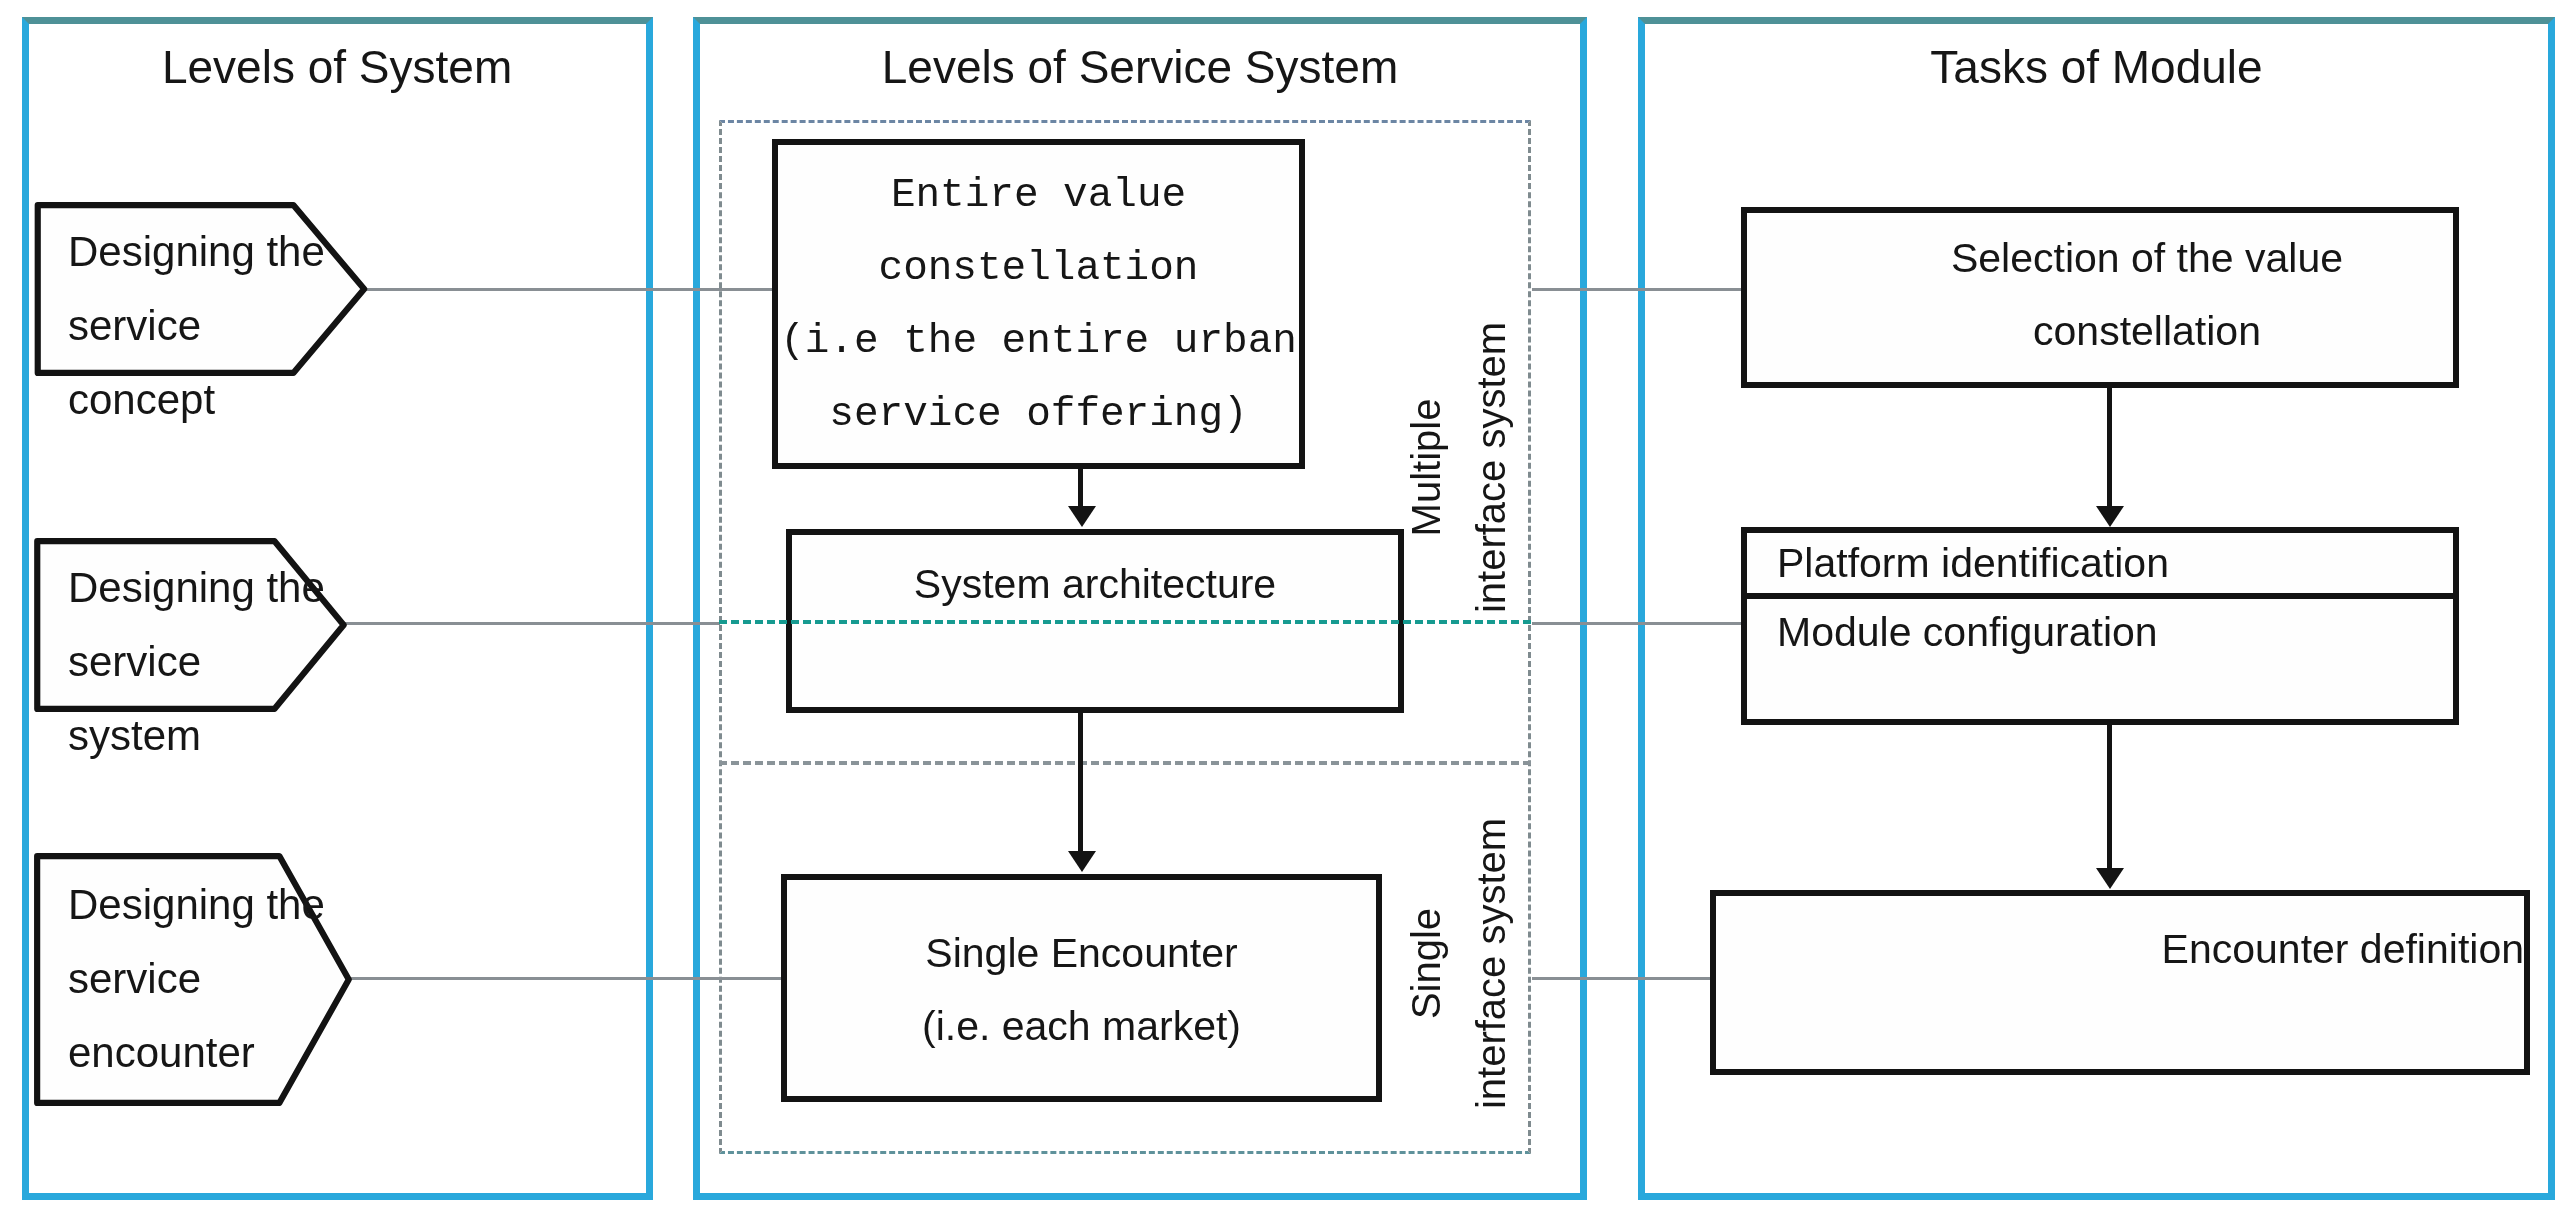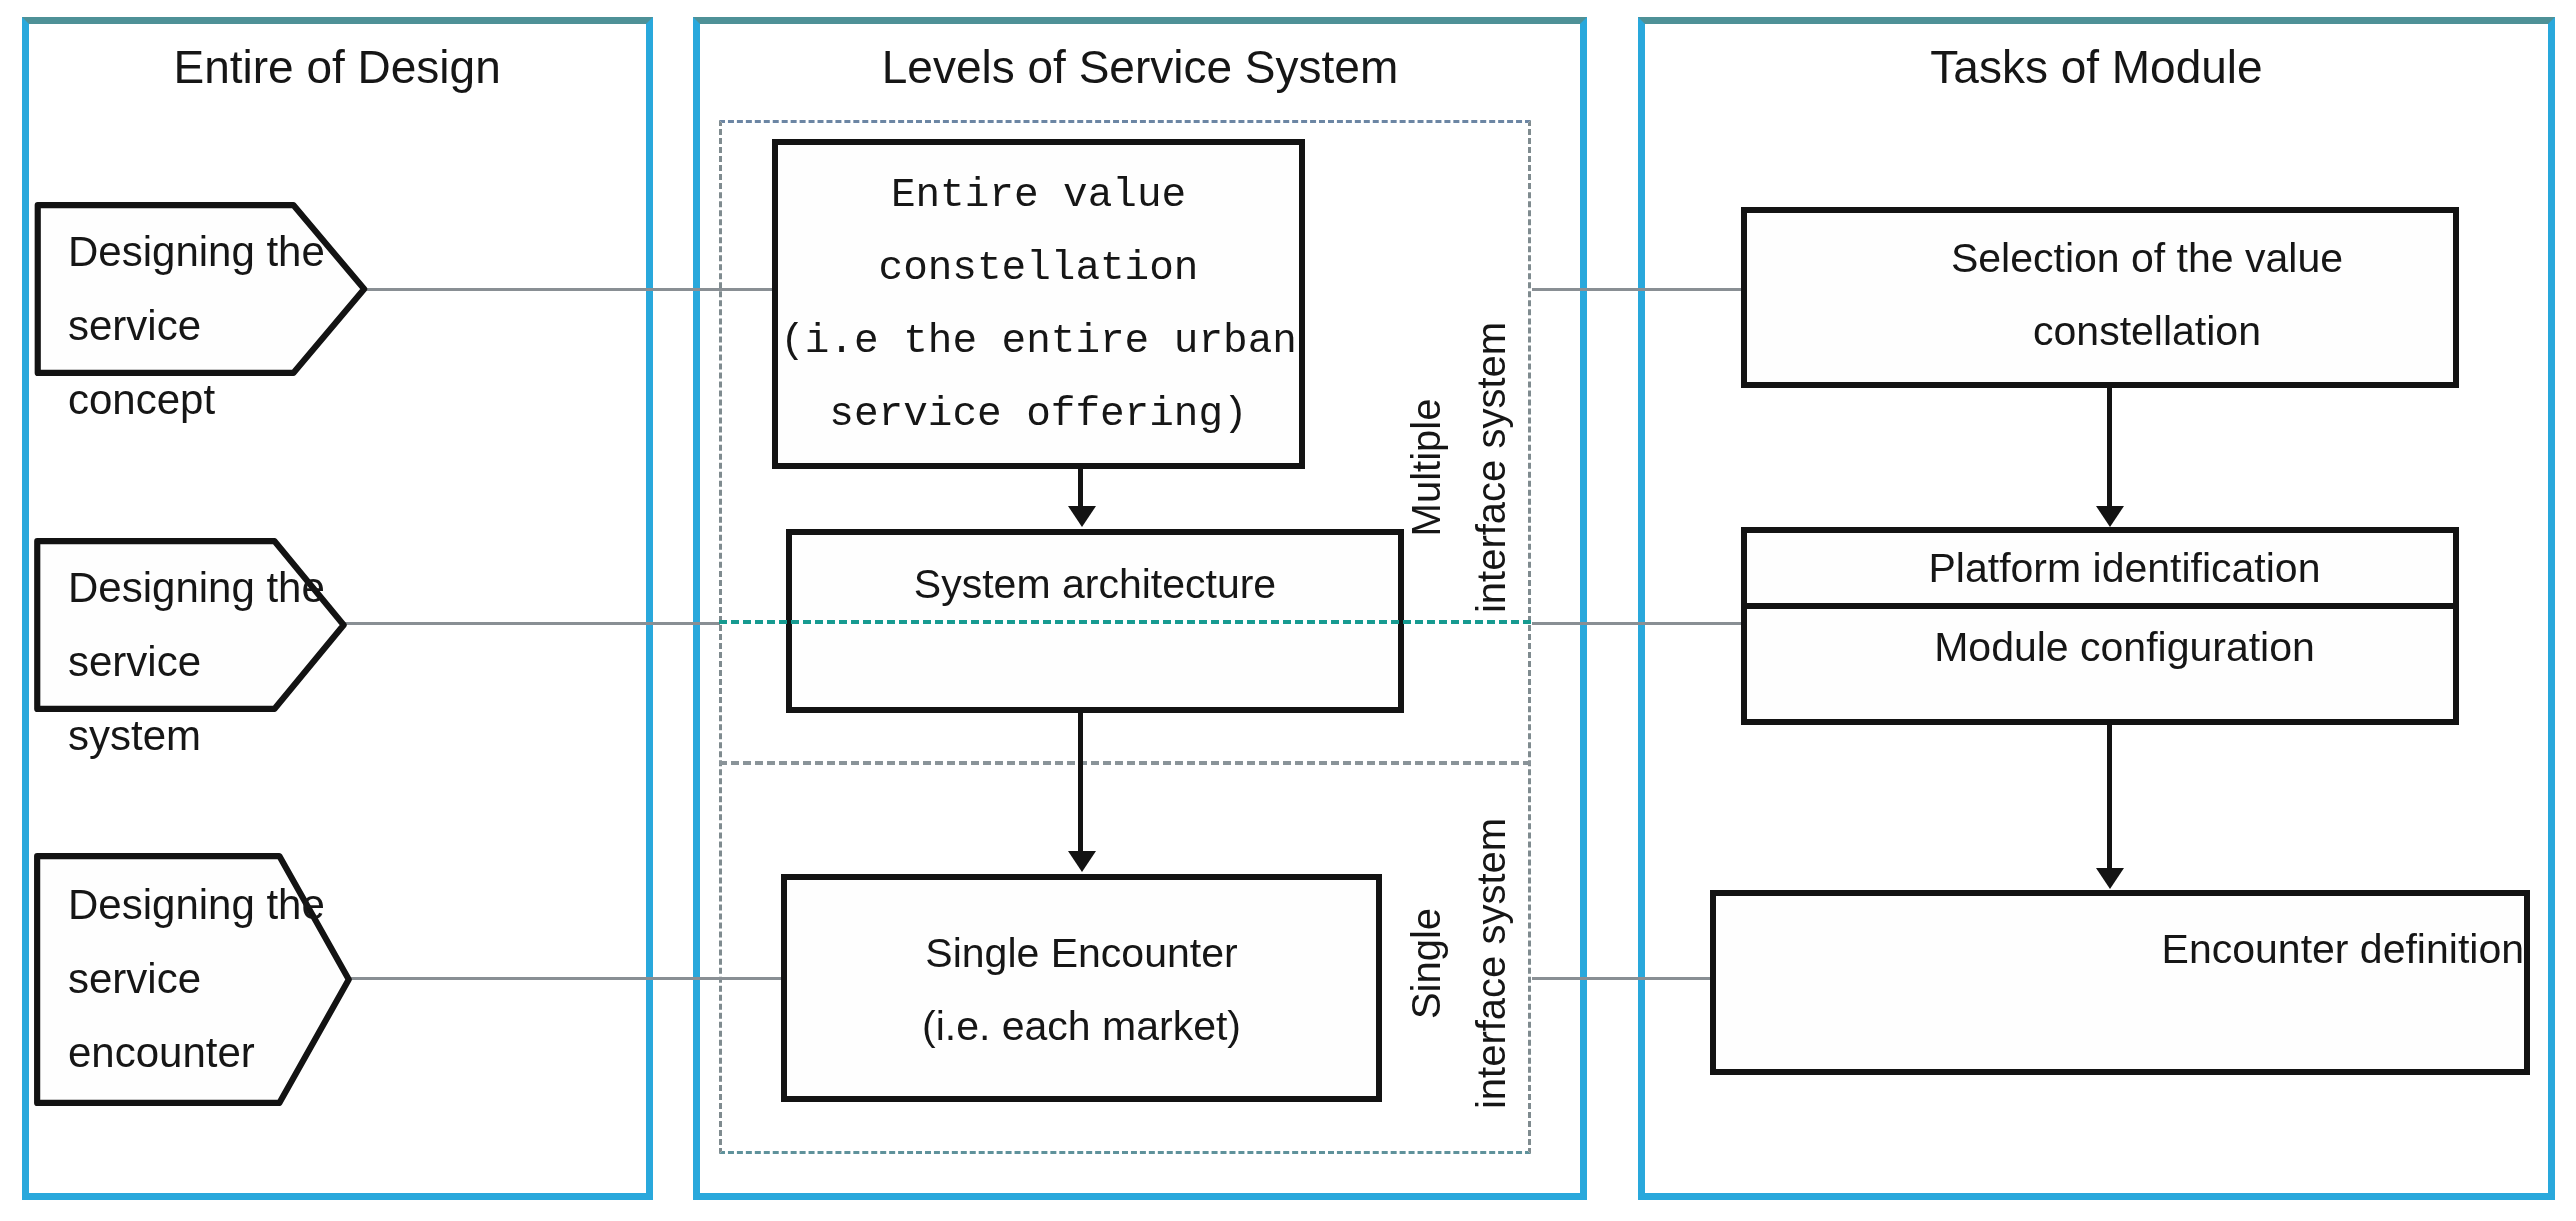--- a/index.html
+++ b/index.html
@@ -46,22 +46,22 @@
     position:absolute;box-sizing:border-box;background:#fefefe;
     border:6.2px solid var(--box-border);
   }
   .node-label{
     position:absolute;width:100%;text-align:center;font-size:41px;line-height:73px;
     white-space:pre-line;color:var(--text);
   }
   .node-label.single{line-height:49px;}
 
   
-  .cell{box-sizing:border-box;height:76px;display:flex;align-items:center;
-        padding-left:49px;font-size:41px;color:var(--text);justify-content:center;}
+  .cell{box-sizing:border-box;height:66px;display:flex;align-items:center;
+        padding-left:30px;font-size:41px;color:var(--text);}
   .cell-top{border-bottom:6.2px solid var(--box-border);}
 
   
   .band-label{
     position:absolute;text-align:center;font-size:40px;line-height:65px;
     white-space:pre-line;color:var(--text);transform:rotate(-90deg);
   }
 
   
   .connector{position:absolute;height:3.1px;background:var(--connector);}
@@ -83,21 +83,21 @@
 </style>
 </head>
 <body>
 
 <div id="canvas">
 
   <div class="panel" style="left:21.6px;top:17px;width:631px;height:1183px;"></div>
   <div class="panel" style="left:693px;top:17px;width:894px;height:1183px;"></div>
   <div class="panel" style="left:1638px;top:17px;width:917px;height:1183px;"></div>
 
-  <div class="panel-title" style="left:21.6px;top:40px;width:631px;">Entire of Design</div>
+  <div class="panel-title" style="left:21.6px;top:40px;width:631px;">Levels of System</div>
   <div class="panel-title" style="left:693px;top:40px;width:894px;">Levels of Service System</div>
   <div class="panel-title" style="left:1638px;top:40px;width:917px;">Tasks of Module</div>
 
   <div class="dashed-rect" style="left:719px;top:120px;width:812px;height:1034px;"></div>
   <div class="hline-dashed-gray" style="left:719px;top:761px;width:812px;"></div>
 
   <div class="band-label" style="left:1168px;top:400px;width:587px;height:135px;">Multiple
 interface system</div>
   <div class="band-label" style="left:1191px;top:896px;width:540px;height:135px;">Single
 interface system</div>

